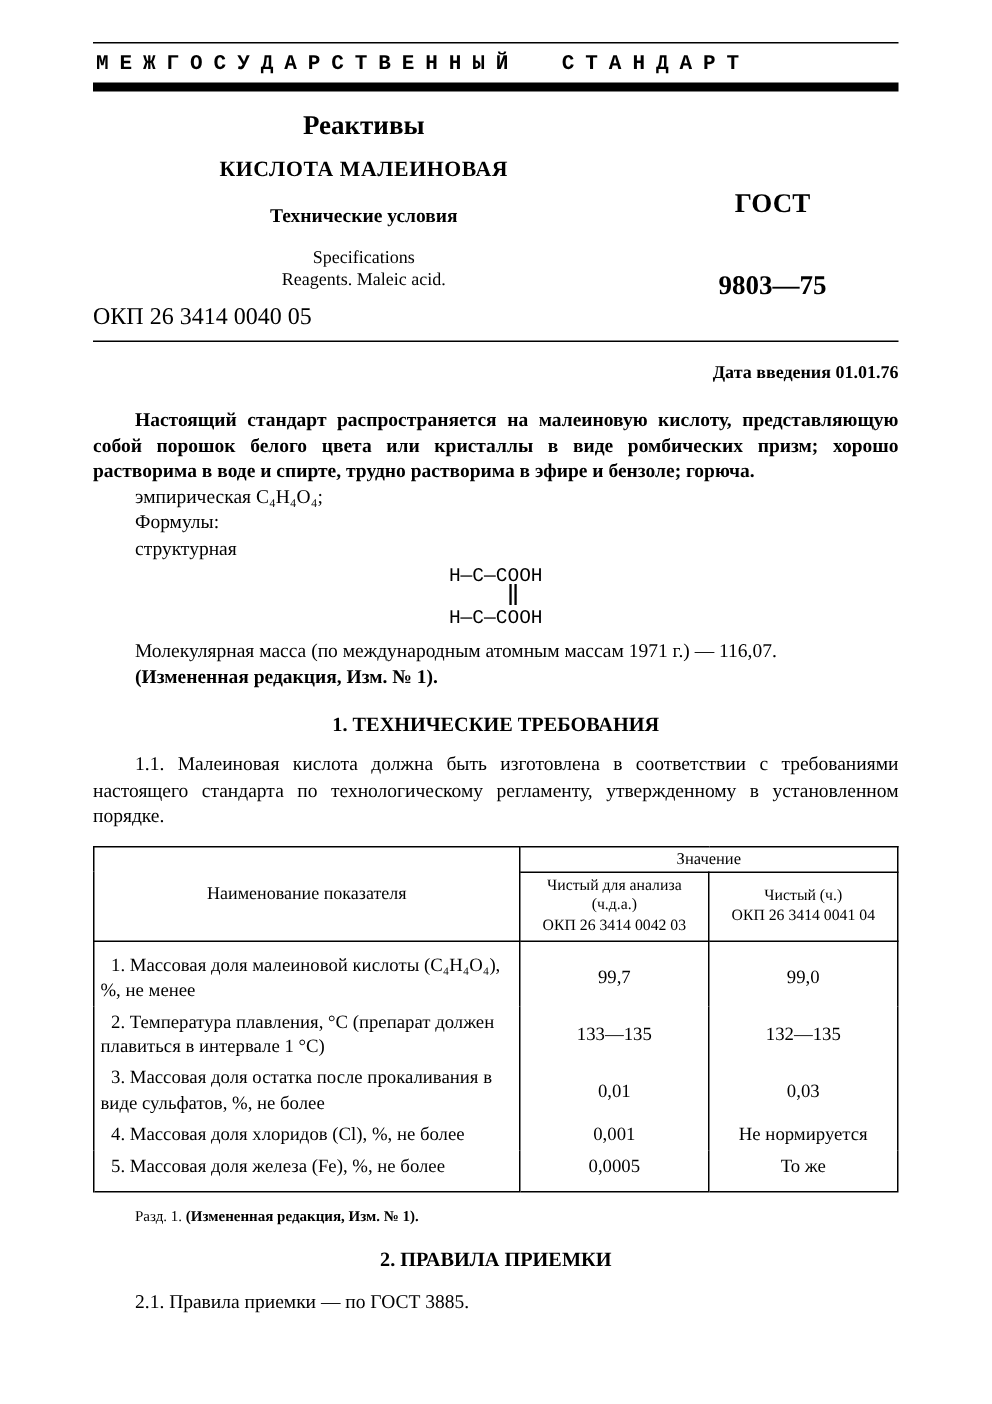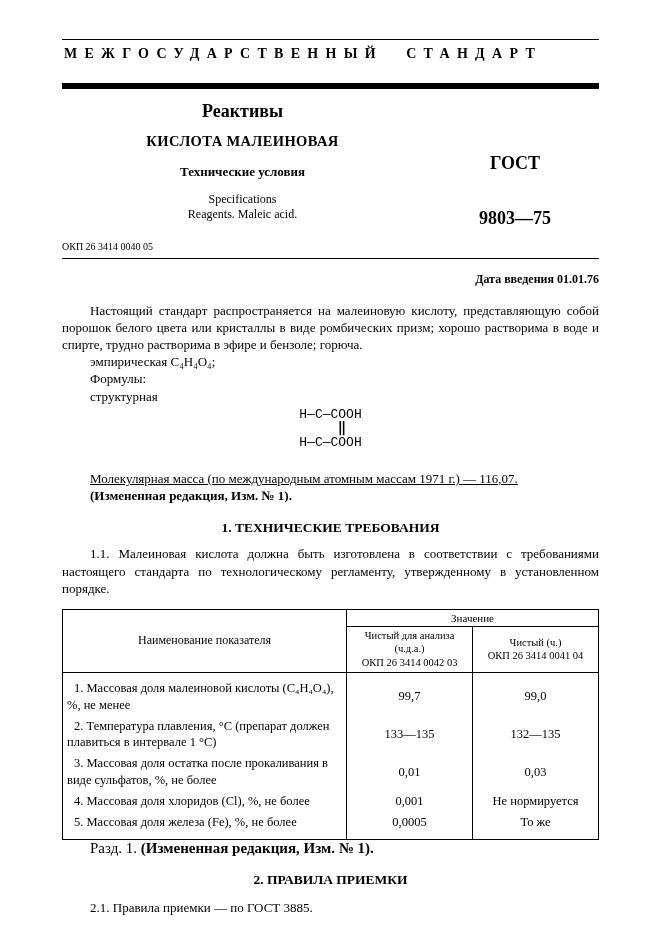--- a/index.html
+++ b/index.html
@@ -6,63 +6,63 @@
   html, body { margin: 0; padding: 0; }
   body {
     width: 661px; height: 936px;
     background: #ffffff; color: #000;
     font-family: "Liberation Serif", "DejaVu Serif", serif;
   }
   .page { padding: 26px 62px 0 62px; }
 
   .meta-row { display: flex; justify-content: space-between; font-size: 11.5px; font-weight: bold; }
 
-  .std-band { margin-top: 13px; border-top: 1.5px solid #000; border-bottom: 6px solid #000; padding: 6px 2px 21px 2px; }
+  .std-band { margin-top: 2px; border-top: 1.5px solid #000; border-bottom: 6px solid #000; padding: 6px 2px 4px 2px; font-family: Liberation Mono, monospace; }
   .std-band-text { font-weight: bold; font-size: 14px; letter-spacing: 0.52em; word-spacing: 0.9em; white-space: nowrap; }
 
   .title-grid { display: flex; margin-top: 12px; }
   .title-left { flex: 1; text-align: center; padding-right: 8px; }
   .t-category { font-weight: bold; font-size: 18px; }
   .t-name { font-weight: bold; font-size: 14.5px; margin-top: 11px; letter-spacing: 0.4px; }
   .t-sub { font-weight: bold; font-size: 13px; margin-top: 14px; }
   .t-eng { font-size: 12px; margin-top: 12px; line-height: 1.25; }
   .title-right { width: 168px; text-align: center; padding-top: 19px; }
   .gost { font-weight: bold; font-size: 18px; line-height: 1.3; margin-top: 32px; }
 
-  .okp-line { font-size: 10px; margin-top: 10px; }
+  .okp-line { font-size: 16px; }
   .top-rule { border-top: 1.5px solid #000; margin-top: 6px; }
   .date-line { text-align: right; font-weight: bold; font-size: 12px; margin-top: 13px; }
 
   .para { font-size: 13px; line-height: 1.32; text-align: justify; text-indent: 28px; }
-  .intro-para { margin-top: 15px; }
+  .intro-para { margin-top: 15px; font-weight: bold; }
   .plain-line { font-size: 13px; line-height: 1.32; padding-left: 28px; }
 
   .struct-wrap { text-align: center; margin: 3px 0 2px 0; }
   .struct { display: inline-block; text-align: center; font-size: 13px; line-height: 1.05; font-family: Liberation Mono, monospace; }
   .struct .bond { padding-left: 23px; font-weight: bold; font-size: 14px; }
 
-  .mass-line { margin-top: 20px; text-decoration: underline; }
+  .mass-line { margin-top: 5px; }
   .bold { font-weight: bold; }
 
   .section-heading { text-align: center; font-weight: bold; font-size: 13.5px; margin-top: 16px; }
   .section-heading.second { margin-top: 15px; }
   .p-after-heading { margin-top: 9px; }
 
   .spec-table { width: 100%; border-collapse: collapse; margin-top: 12px; border: 1.5px solid #000; }
   .spec-table td { border: 1px solid #000; padding: 2px 4px; }
   .name-h { width: 53%; text-align: center; vertical-align: middle; font-size: 12px; }
   .val-h { text-align: center; font-size: 11px; padding: 3px; }
   .sub-h { text-align: center; font-size: 10.5px; line-height: 1.3; width: 23.5%; padding: 2px 3px; }
   .spec-table tbody td { border-top: 0; border-bottom: 0; }
   .spec-table tbody tr:first-child td { padding-top: 7px; }
   .spec-table tbody tr:last-child td { padding-bottom: 8px; }
   .name-c { font-size: 12.5px; padding: 2px 6px 2px 4px; text-indent: 7px; line-height: 1.35; }
   .val-c { text-align: center; font-size: 12.5px; vertical-align: middle; }
 
-  .footnote { font-size: 15px; padding-left: 28px; }
+  .footnote { margin-top: 11px; font-size: 10px; padding-left: 28px; }
   .p21 { margin-top: 11px; }
 </style>
 </head>
 <body>
 
 <div class="page">
 
 
   <div class="std-band">
     <div class="std-band-text">МЕЖГОСУДАРСТВЕННЫЙ СТАНДАРТ</div>

